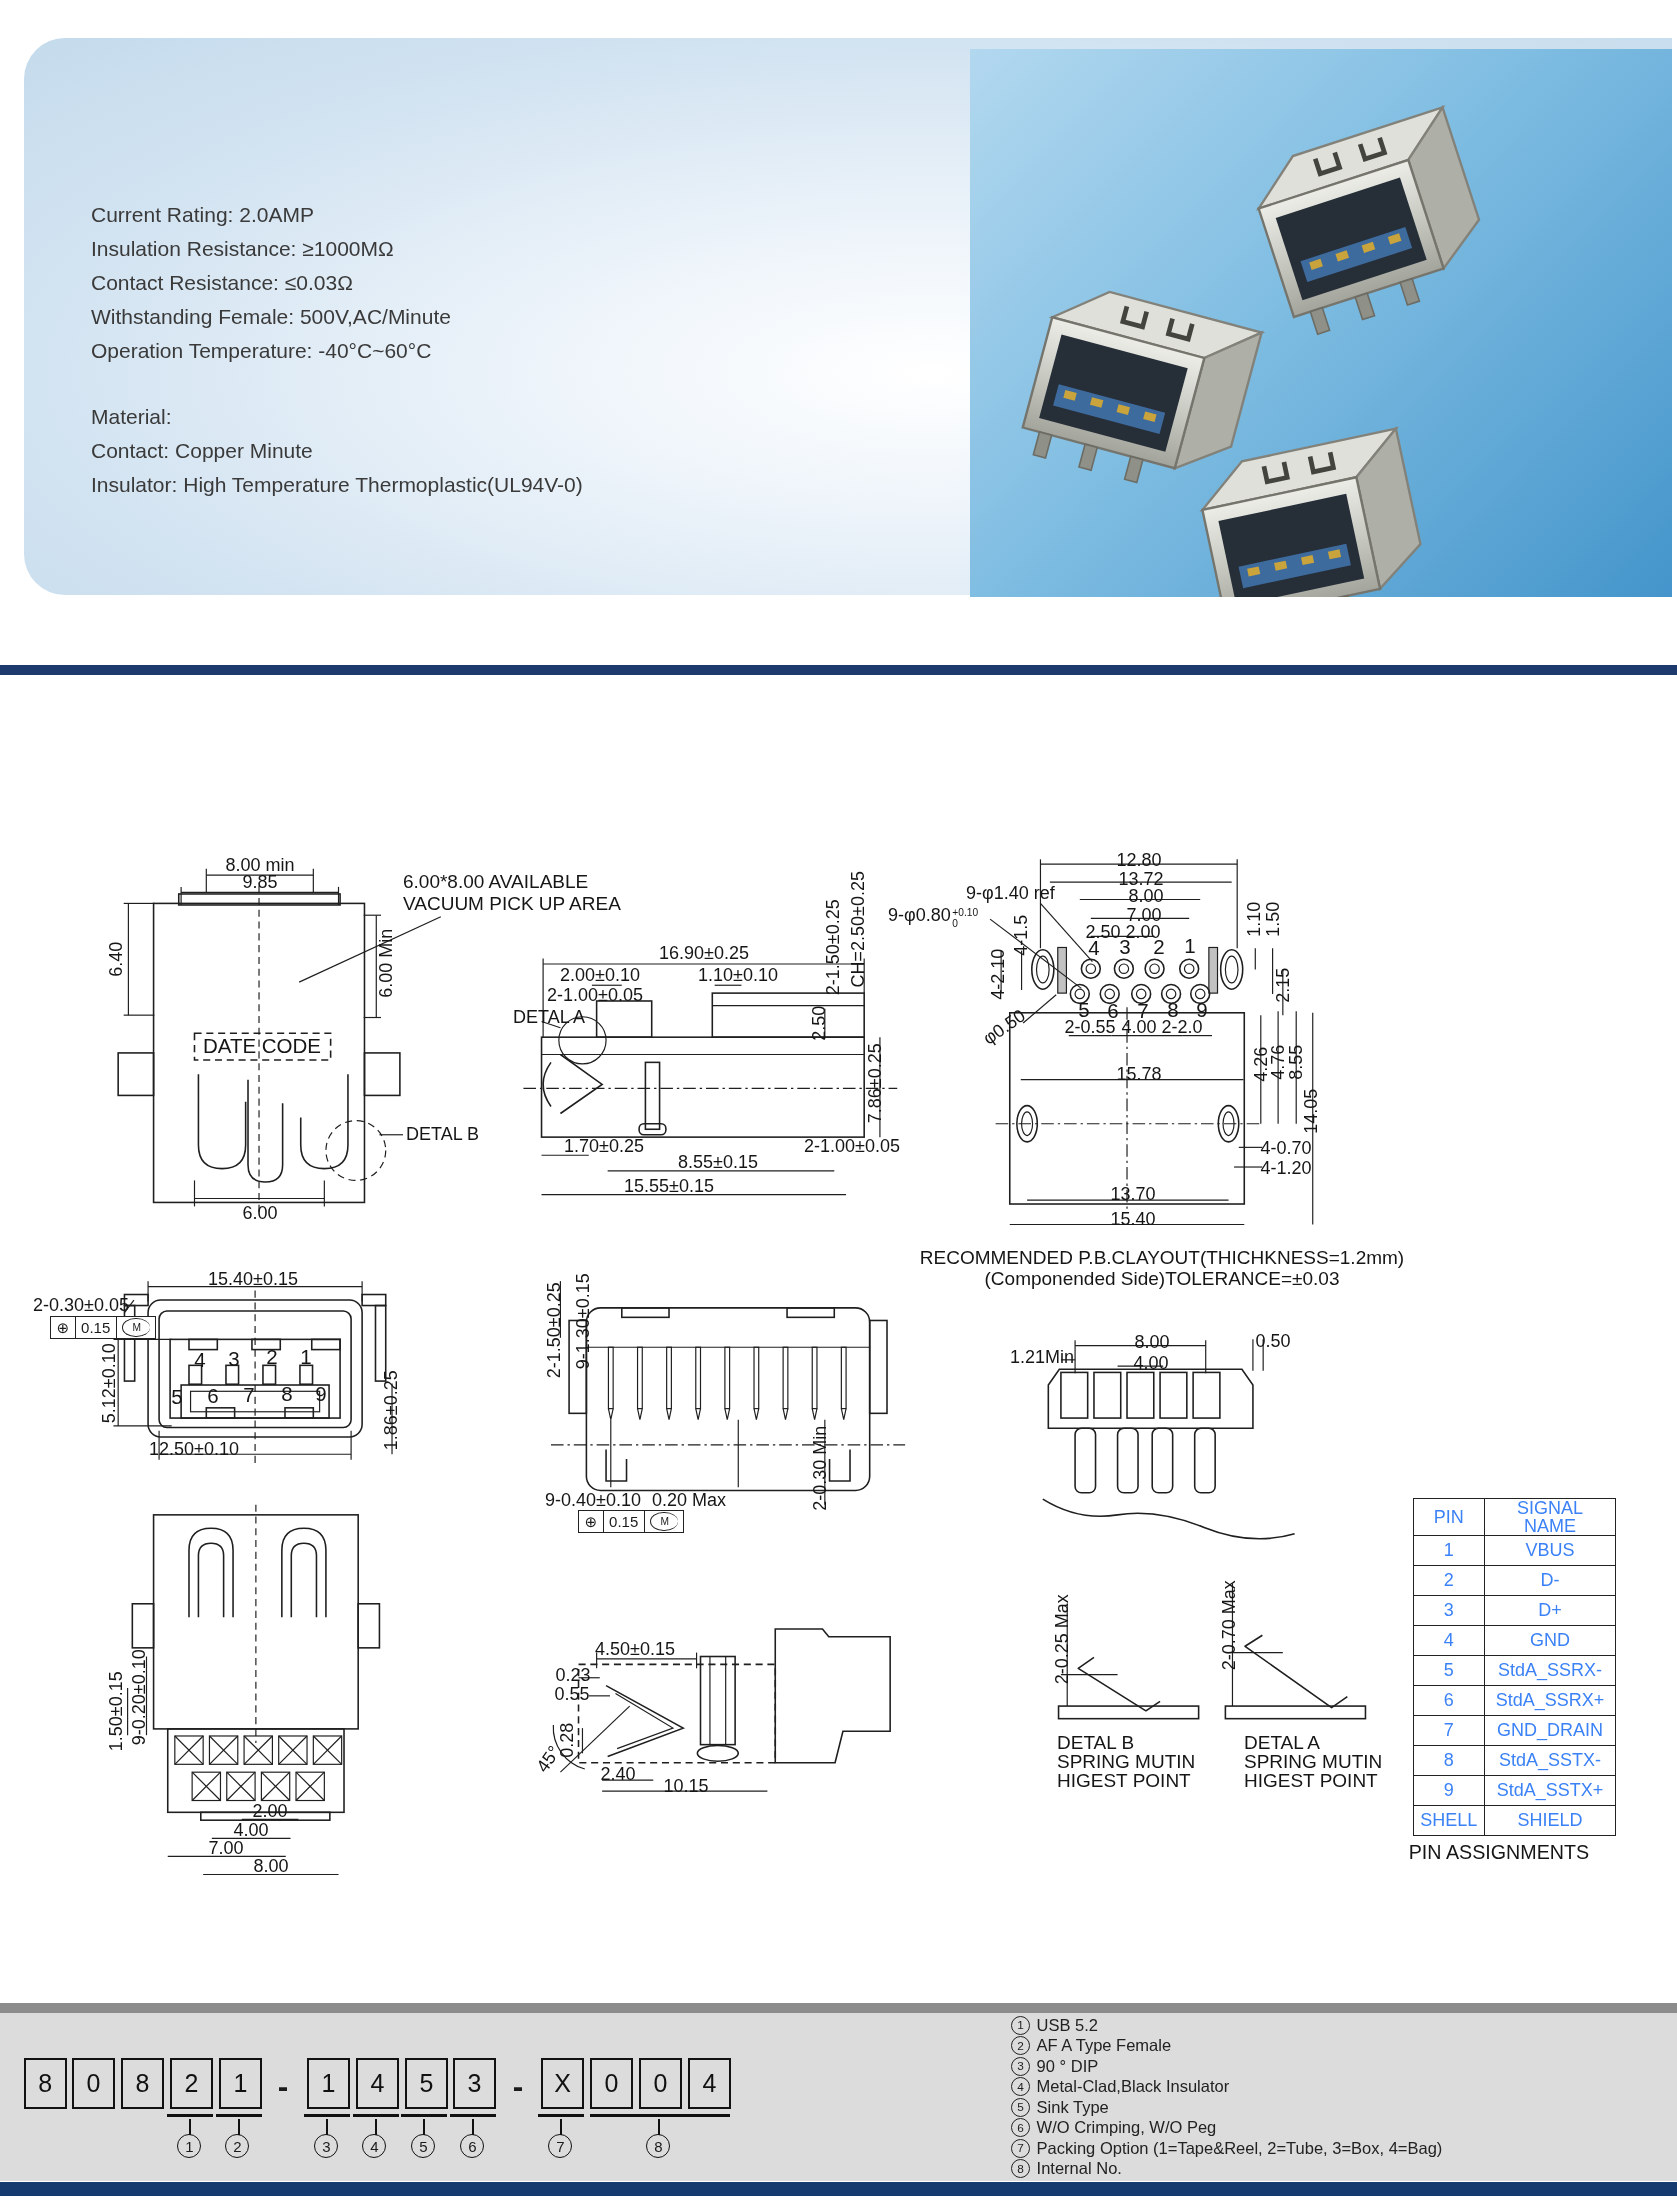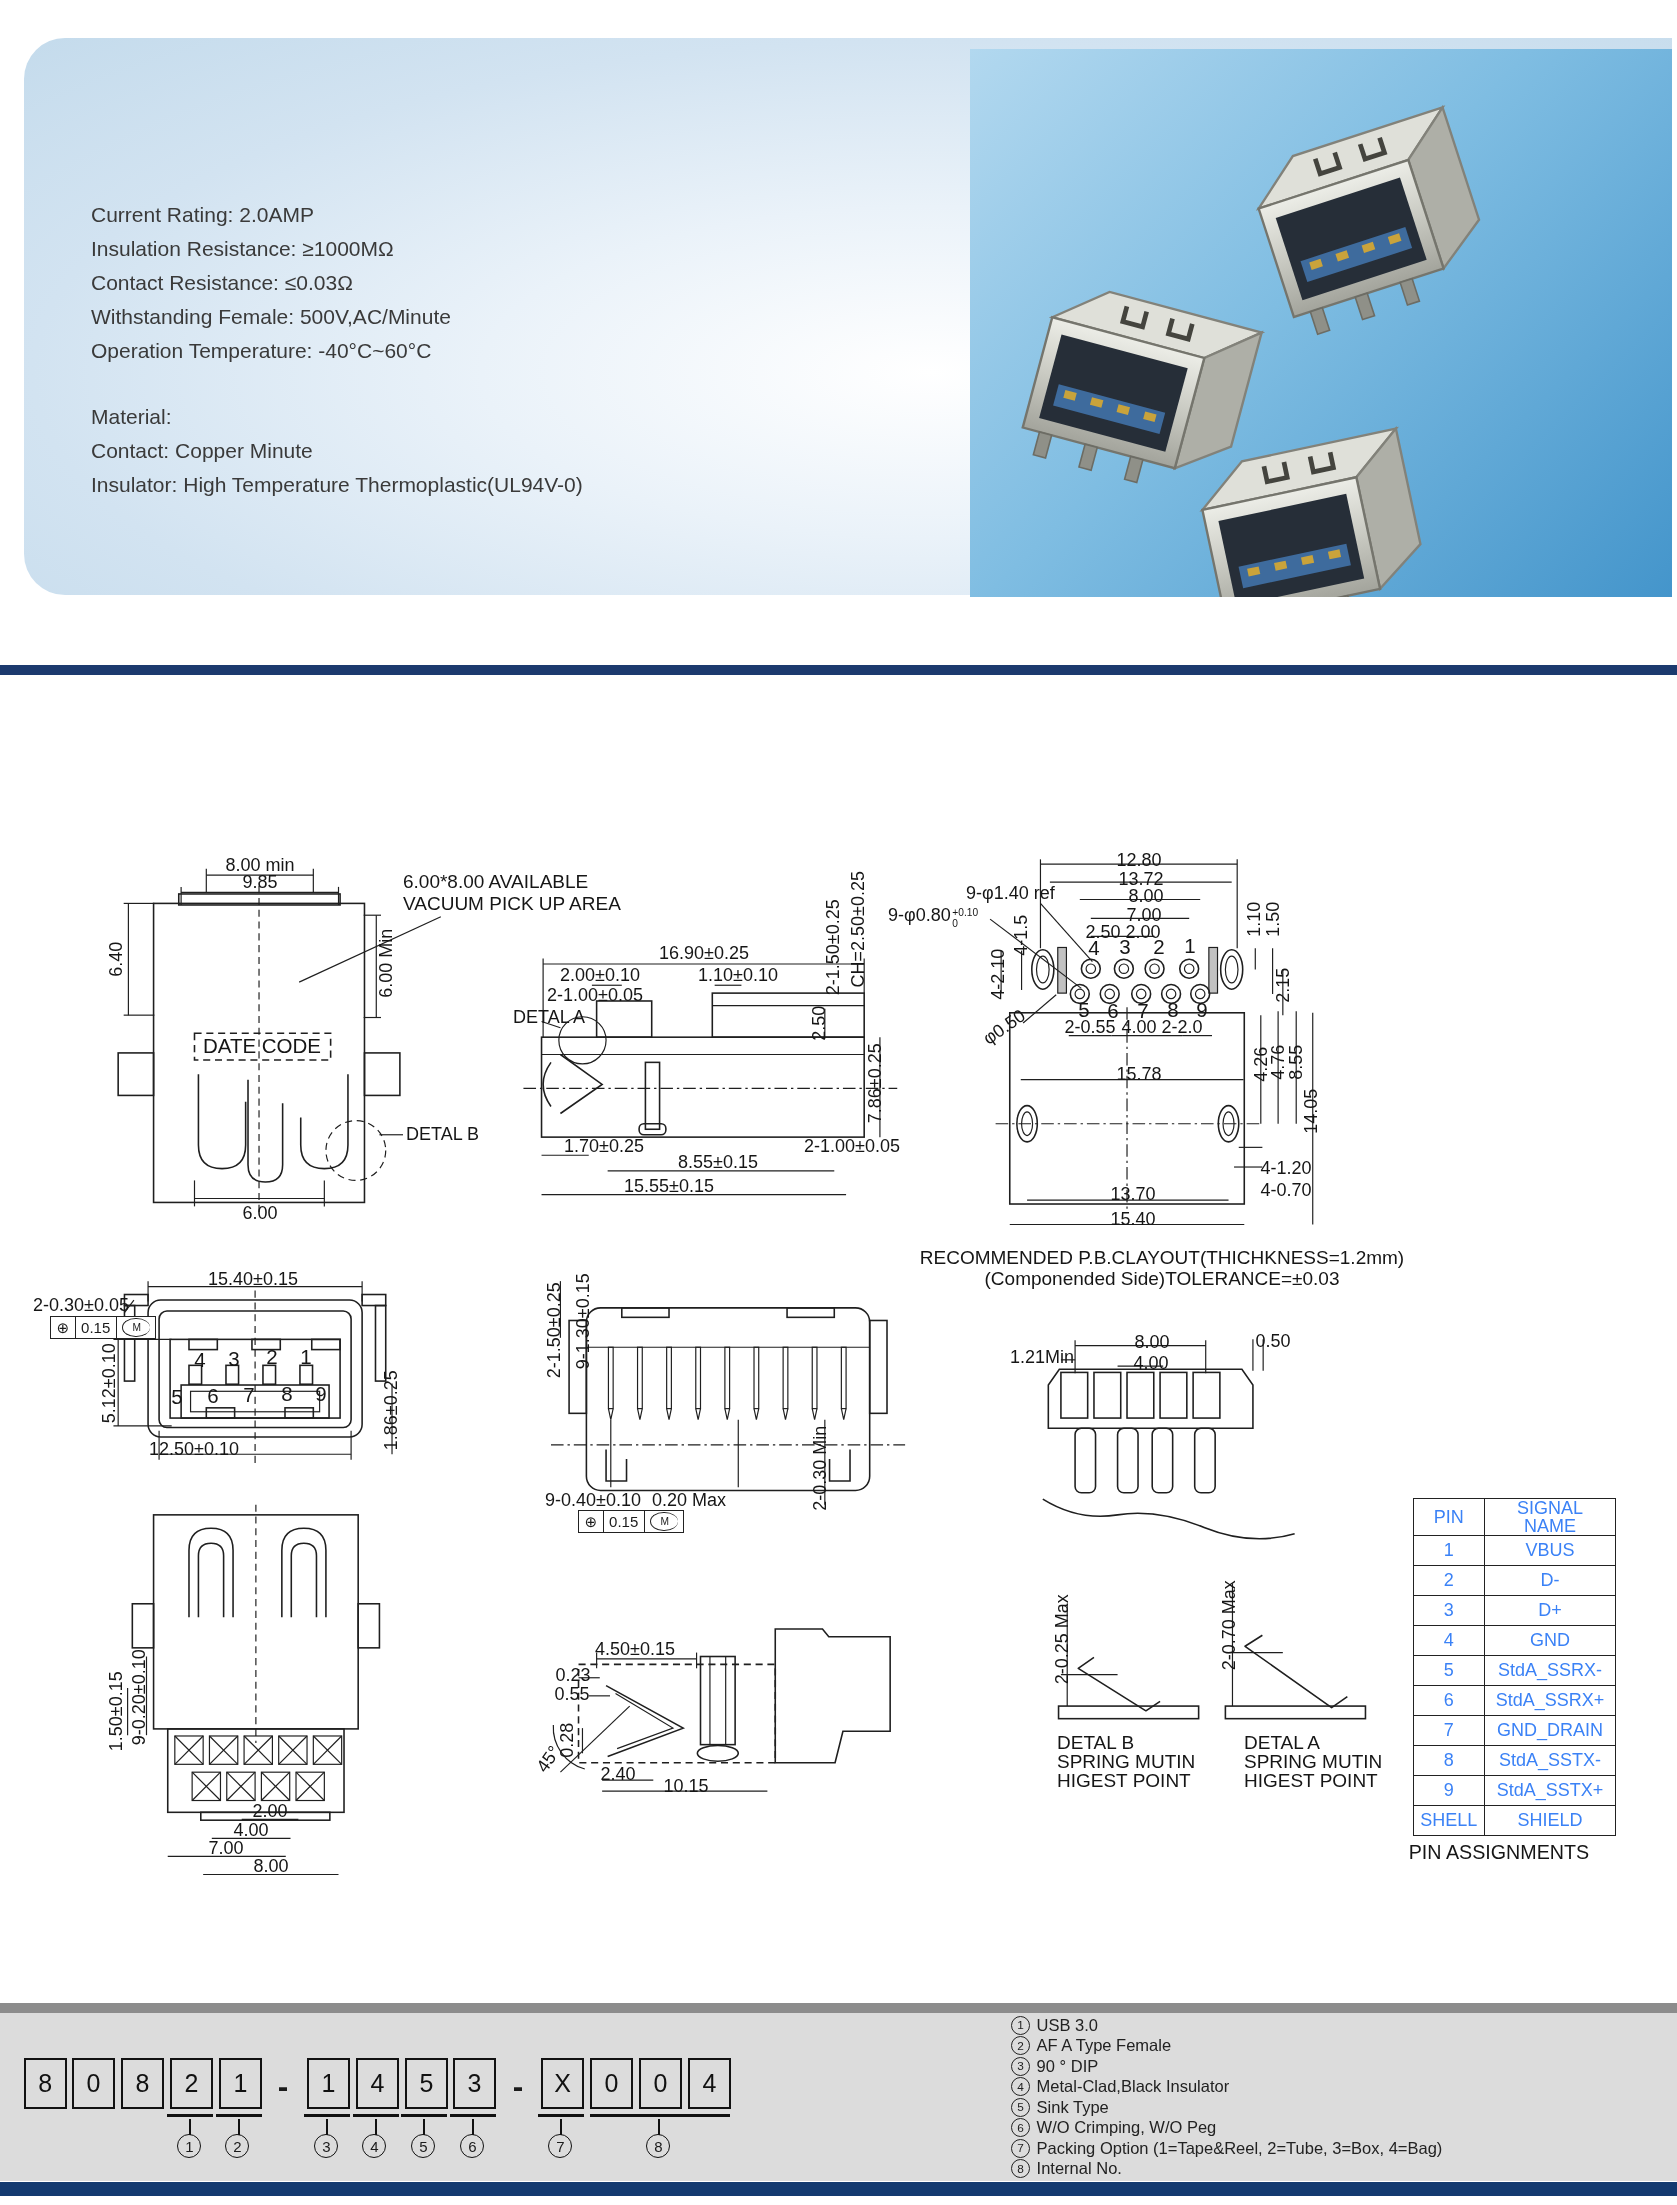--- a/index.html
+++ b/index.html
@@ -447,21 +447,21 @@
   <div class="L C" style="left:1139px;top:1017px">4.00</div>
   <div class="L C" style="left:1182px;top:1017px">2-2.0</div>
   <div class="L V" style="left:1254px;top:919px">1.10</div>
   <div class="L V" style="left:1273px;top:919px">1.50</div>
   <div class="L V" style="left:1283px;top:985px">2.15</div>
   <div class="L V" style="left:1261px;top:1064px">4.26</div>
   <div class="L V" style="left:1278px;top:1062px">4.76</div>
   <div class="L V" style="left:1296px;top:1062px">8.55</div>
   <div class="L V" style="left:1311px;top:1111px">14.05</div>
   <div class="L C" style="left:1139px;top:1064px">15.78</div>
-  <div class="L C" style="left:1286px;top:1180px">4-0.70</div>
+  <div class="L C" style="left:1286px;top:1138px">4-0.70</div>
   <div class="L C" style="left:1286px;top:1158px">4-1.20</div>
   <div class="L C" style="left:1133px;top:1184px">13.70</div>
   <div class="L C" style="left:1133px;top:1209px">15.40</div>
   <div class="L C cap" style="left:1162px;top:1248px">RECOMMENDED P.B.CLAYOUT(THICHKNESS=1.2mm)</div>
   <div class="L C cap" style="left:1162px;top:1269px">(Componended Side)TOLERANCE=±0.03</div>
 
   <div class="L C" style="left:253px;top:1269px">15.40±0.15</div>
   <div class="L" style="left:33px;top:1295px">2-0.30±0.05</div>
   <div class="gdt" style="left:50px;top:1316px">
     <span>⊕</span>
@@ -620,21 +620,21 @@
   <div class="pmark" style="left:327px">3</div>
   <div class="pmark" style="left:375px">4</div>
   <div class="pmark" style="left:424px">5</div>
   <div class="pmark" style="left:473px">6</div>
   <div class="pmark" style="left:561px">7</div>
   <div class="pmark" style="left:659px">8</div>
 
   <div class="legend">
     <div class="lgrow">
         <span class="circ">1</span>
-        <span>USB 3.0</span>
+        <span>USB 5.2</span>
       </div>
     <div class="lgrow">
         <span class="circ">2</span>
         <span>AF A Type Female</span>
       </div>
     <div class="lgrow">
         <span class="circ">3</span>
         <span>90 ° DIP</span>
       </div>
     <div class="lgrow">

